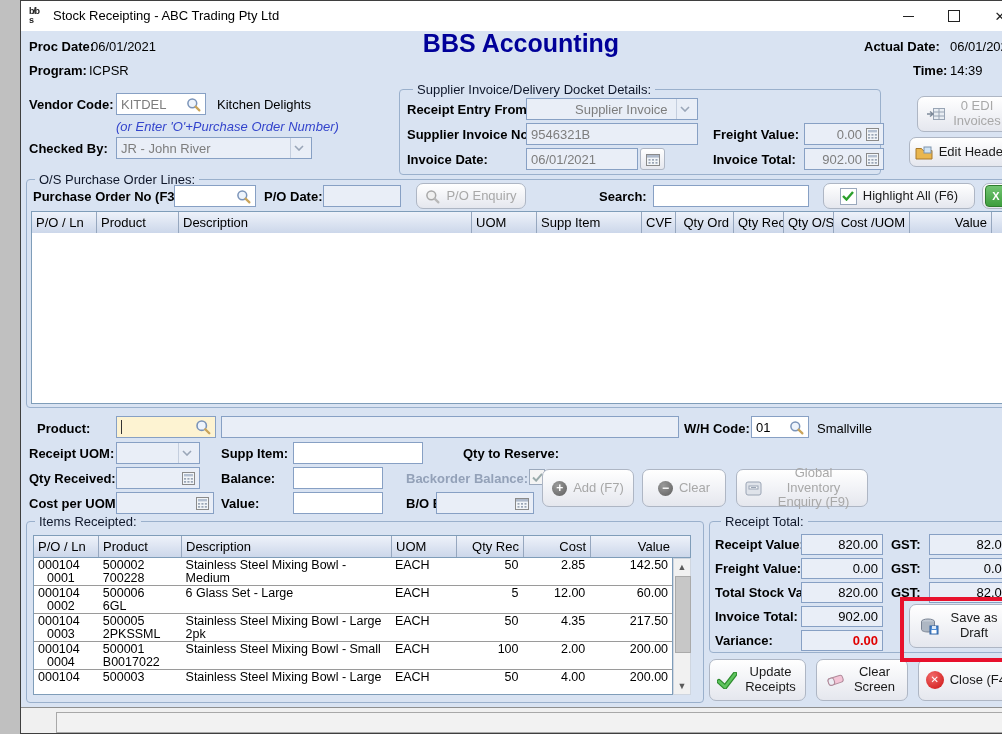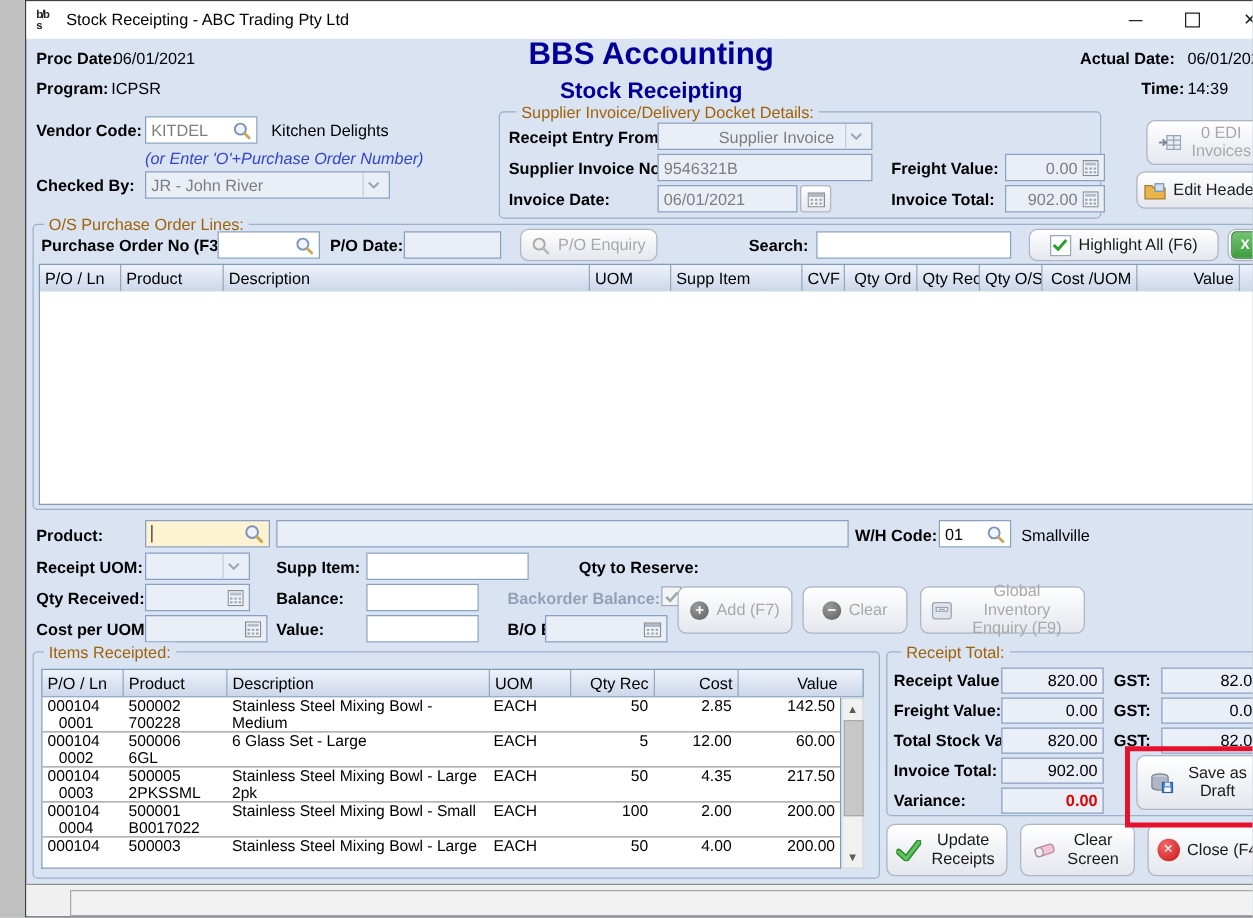--- a/index.html
+++ b/index.html
@@ -15,21 +15,21 @@
   .fld{position:absolute;box-sizing:border-box;border:1px solid #87a0c4;background:#e9eef7;color:#7d7d7d;
        display:flex;align-items:center;padding:0 4px;overflow:hidden;height:22px;}
   .fld.w{background:#ffffff;}
   .fld.num{justify-content:flex-end;}
   .fld.dark{color:#000;}
   .btn{position:absolute;box-sizing:border-box;border:1px solid #aeb6c4;border-radius:7px;
        background:linear-gradient(#ffffff,#e5e7ee);display:flex;align-items:center;justify-content:center;
        gap:6px;color:#1a1a1a;text-align:center;line-height:1.15;padding:2px 4px;}
   .btn.dis{color:#a8a8a8;}
   .fs{position:absolute;box-sizing:border-box;border:1px solid #9ab0cc;border-radius:4px;}
-  .lg{position:absolute;color:#a16207;background:#d9e3f2;padding:0 4px;white-space:nowrap;}
+  .lg{position:absolute;color:#0f172a;background:#d9e3f2;padding:0 4px;white-space:nowrap;}
   .navy{color:#000099;font-weight:bold;}
   .hint{color:#3344cc;font-style:italic;}
   
   .thead{position:absolute;display:flex;background:linear-gradient(#eef2fa,#ccd7ea);
          border:1px solid #7f9db9;box-sizing:border-box;height:23px;}
   .th{box-sizing:border-box;border-right:1px solid #96a7bf;padding:3px 4px;overflow:hidden;white-space:nowrap;}
   .th.r{text-align:right;}
   .tbody{position:absolute;background:#fff;border:1px solid #7f9db9;border-top:none;box-sizing:border-box;overflow:hidden;}
   .irow{display:flex;border-bottom:1px solid #9a9a9a;height:28px;box-sizing:border-box;font-size:12.5px;line-height:13px;}
   .ic{box-sizing:border-box;padding:1px 4px;overflow:hidden;}
@@ -64,21 +64,20 @@
         <span>✕</span>
       </div>
   </div>
 
   <span class="lbl" style="left:8px;top:38px;">Proc Date:</span>
   <span class="txt" style="left:70px;top:38px;">06/01/2021</span>
   <span class="lbl" style="left:8px;top:62px;">Program:</span>
   <span class="txt" style="left:68px;top:62px;">ICPSR</span>
 
   <div class="navy" style="position:absolute;left:350px;top:28px;width:300px;text-align:center;font-size:25px;">BBS Accounting</div>
-  <div class="navy" style="position:absolute;left:350px;top:61px;width:300px;text-align:center;font-size:18px;">Stock Receipting</div>
 
   <span class="lbl" style="left:843px;top:38px;">Actual Date:</span>
   <span class="txt" style="left:929px;top:38px;">06/01/2021</span>
   <span class="lbl" style="left:892px;top:62px;">Time:</span>
   <span class="txt" style="left:929px;top:62px;">14:39</span>
 
   <span class="lbl" style="left:8px;top:96px;">Vendor Code:</span>
   <div class="fld w" style="left:95px;top:92px;width:90px;">
     <span>KITDEL</span>
     <span style="margin-left:auto;">
@@ -251,21 +250,21 @@
     <div class="th r" style="width:34px;">CVF</div>
     <div class="th r" style="width:58px;">Qty Ord</div>
     <div class="th r" style="width:50px;">Qty Rec</div>
     <div class="th r" style="width:50px;">Qty O/S</div>
     <div class="th r" style="width:76px;">Cost /UOM</div>
     <div class="th r" style="width:82px;">Value</div>
     <div class="th" style="flex:1;border-right:none;"></div>
   </div>
   <div class="tbody" style="left:10px;top:232px;width:982px;height:171px;"></div>
 
-  <span class="lbl" style="left:8px;top:420px;">Product:</span>
+  <span class="lbl" style="left:16px;top:420px;">Product:</span>
   <div class="fld" style="left:95px;top:415px;width:100px;background:#fdf3d2;color:#000;">
     <span style="display:inline-block;width:1px;height:14px;background:#333;"></span>
     <span></span>
     <span style="margin-left:auto;">
         <svg width="16" height="16" viewBox="0 0 15 15">
           <circle cx="6.3" cy="6.3" r="4.4" fill="#eef4fc" stroke="#7a93b8" stroke-width="1.5"></circle>
           <line x1="9.6" y1="9.6" x2="13.4" y2="13.4" stroke="#caa45a" stroke-width="2.2" stroke-linecap="round"></line>
         </svg>
       </span>
   </div>

